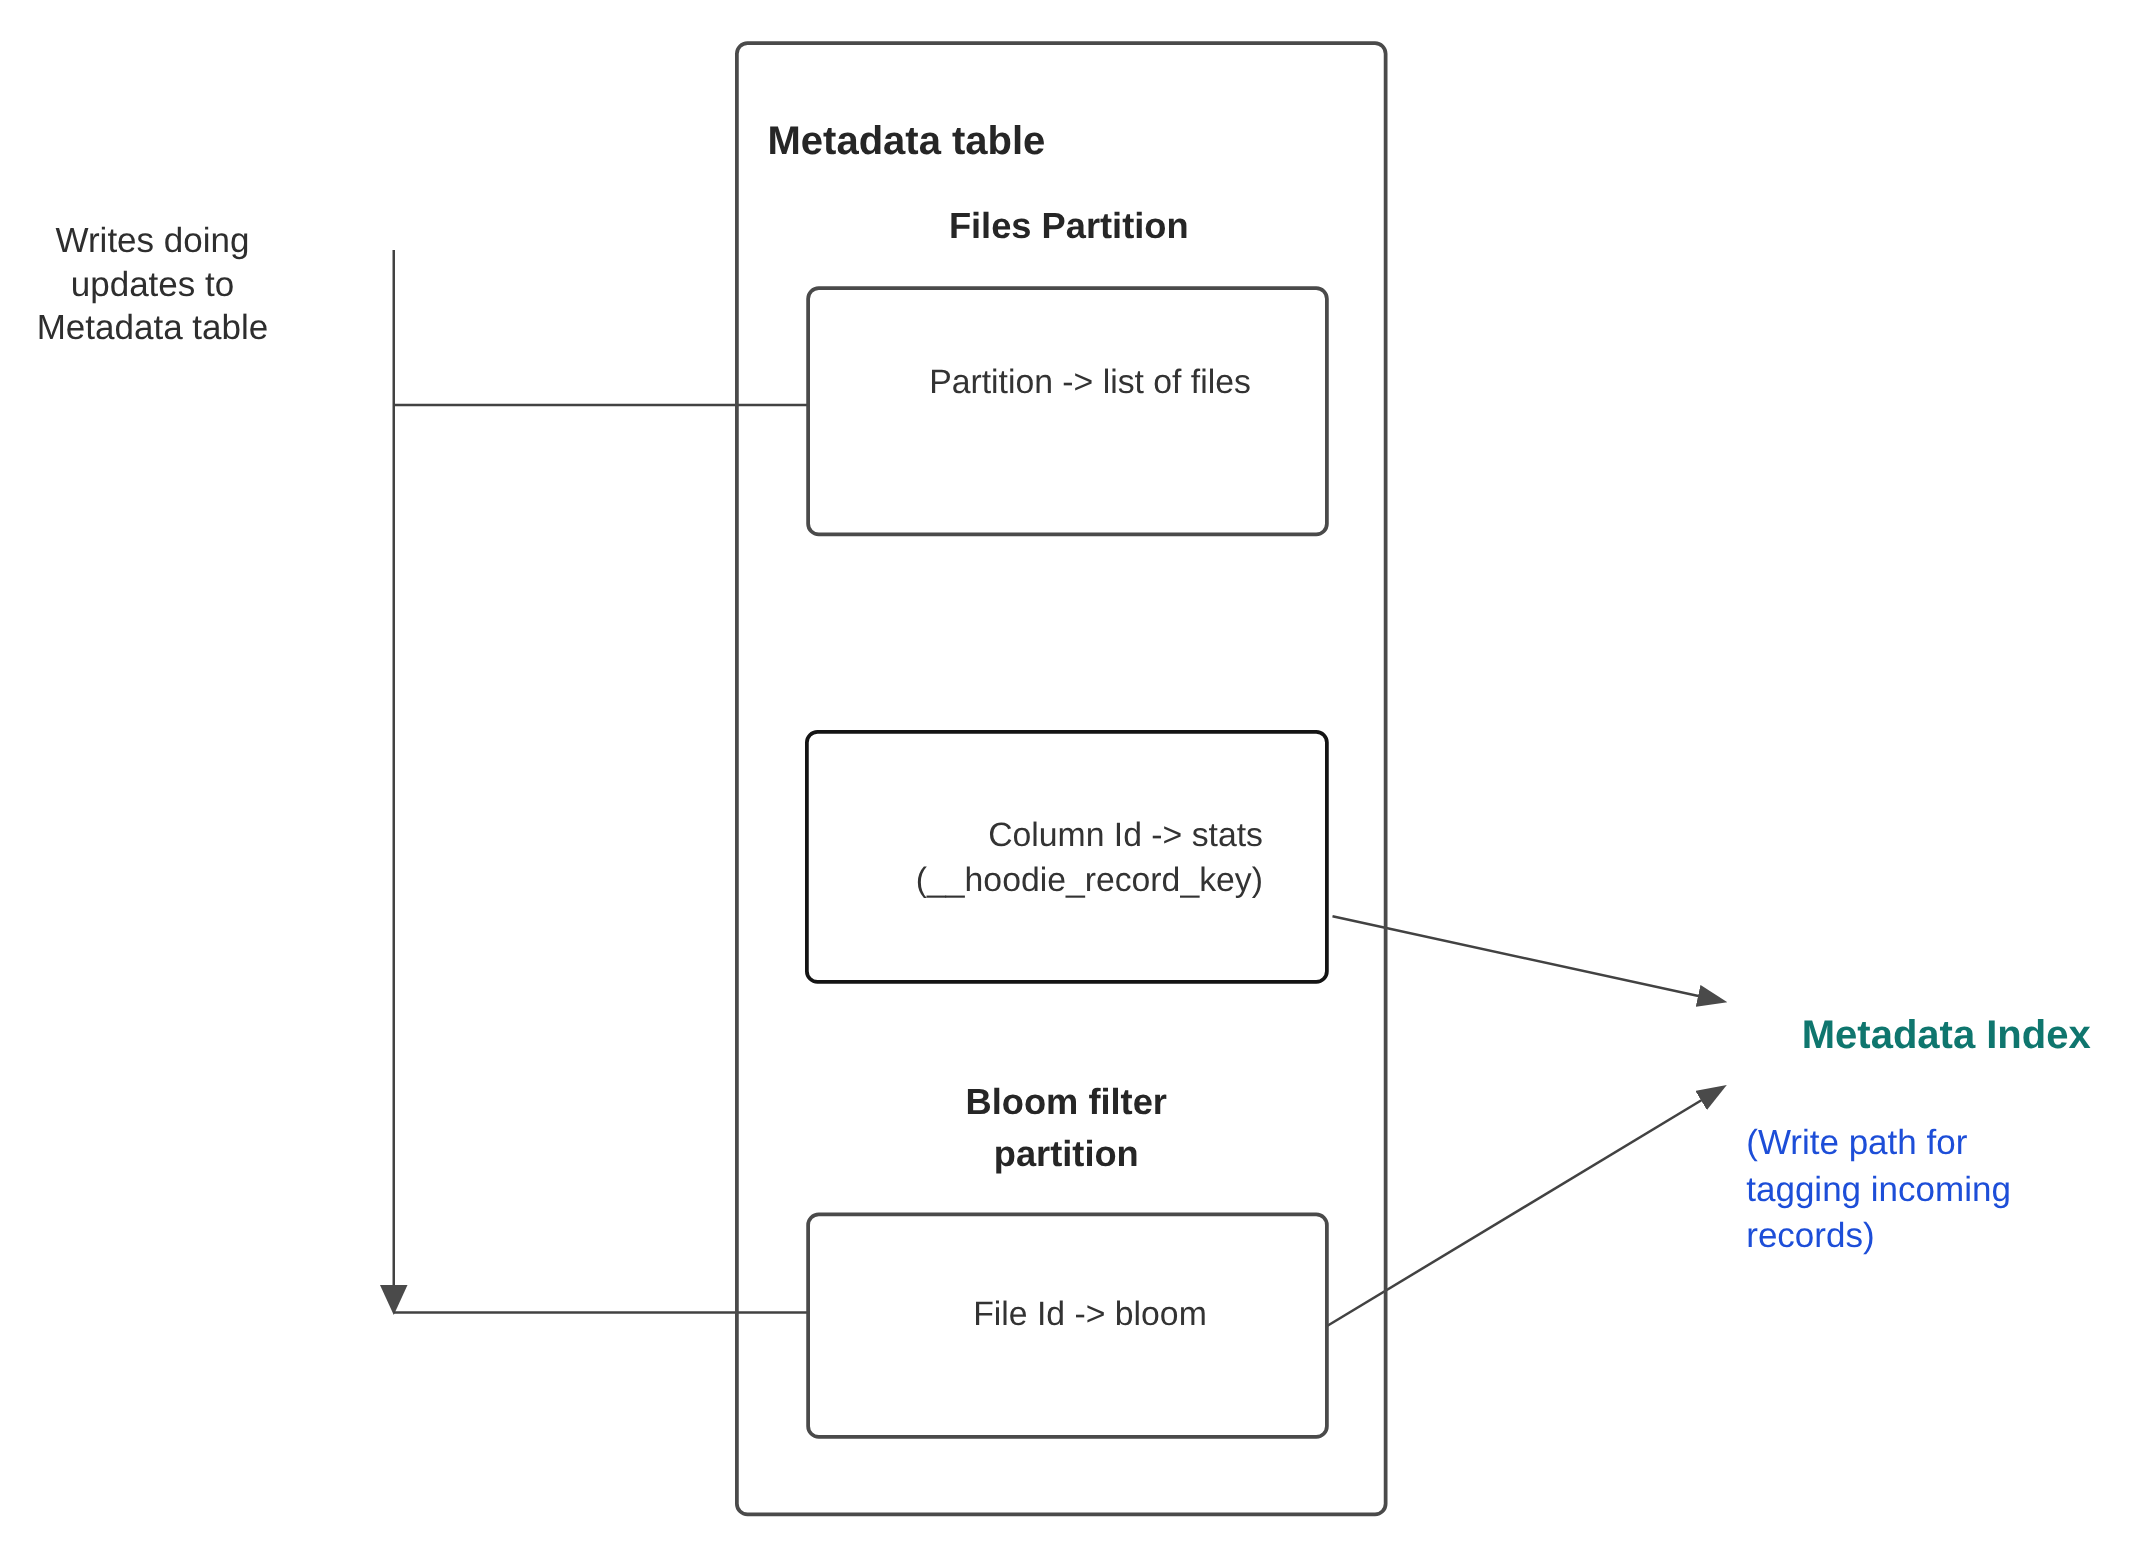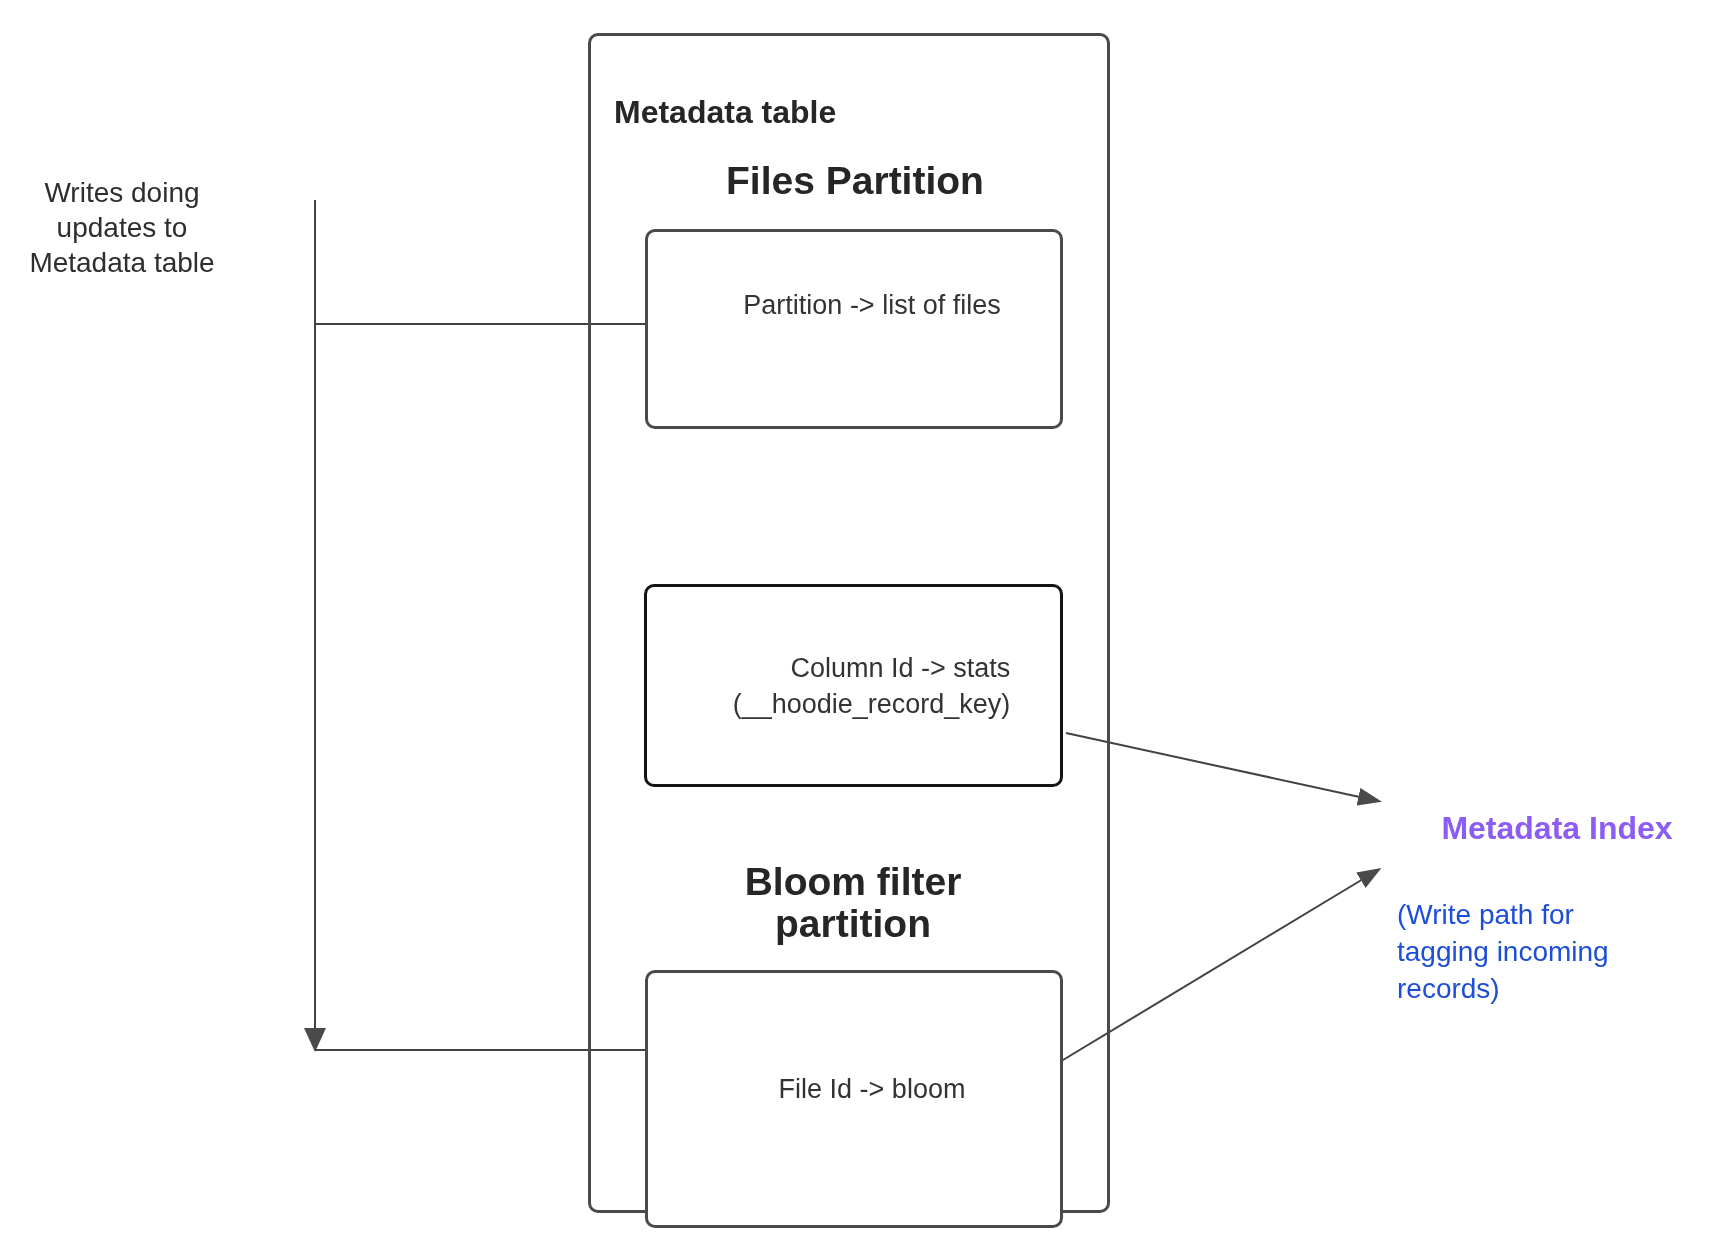--- a/index.html
+++ b/index.html
@@ -54,21 +54,21 @@
     top: 94px;
     font-size: 32px;
     font-weight: bold;
     color: #262626;
   }
 
   .section-heading {
     position: absolute;
     transform: translate(-50%, -50%);
     text-align: center;
-    font-size: 39px;
+    font-size: 29px;
     font-weight: bold;
     line-height: 42px;
     color: #262626;
     width: 420px;
   }
   .heading-files    { left: 855px; top: 181px; }
   .heading-colstats { left: 852px; top: 519px; }
   .heading-bloom    { left: 853px; top: 903px; }
 
   .inner-box {
@@ -89,33 +89,33 @@
   .box-files {
     left: 645px; top: 229px; width: 418px; height: 200px;
     padding-bottom: 48px;
   }
   .box-colstats {
     left: 644px; top: 584px; width: 419px; height: 203px;
     border-color: #141414;
     text-align: right;
   }
   .box-bloom {
-    left: 645px; top: 970px; width: 418px; height: 258px;
+    left: 645px; top: 970px; width: 418px; height: 181px;
     padding-bottom: 20px;
     text-align: center;
   }
 
   .index-title {
     position: absolute;
     left: 1557px;
     top: 828px;
     transform: translate(-50%, -50%);
     font-size: 32px;
     font-weight: bold;
-    color: #8b5cf6;
+    color: #0f766e;
     white-space: nowrap;
   }
   .index-subtitle {
     position: absolute;
     left: 1557px;
     top: 951px;
     transform: translate(-50%, -50%);
     text-align: left;
     font-size: 28px;
     line-height: 37px;

